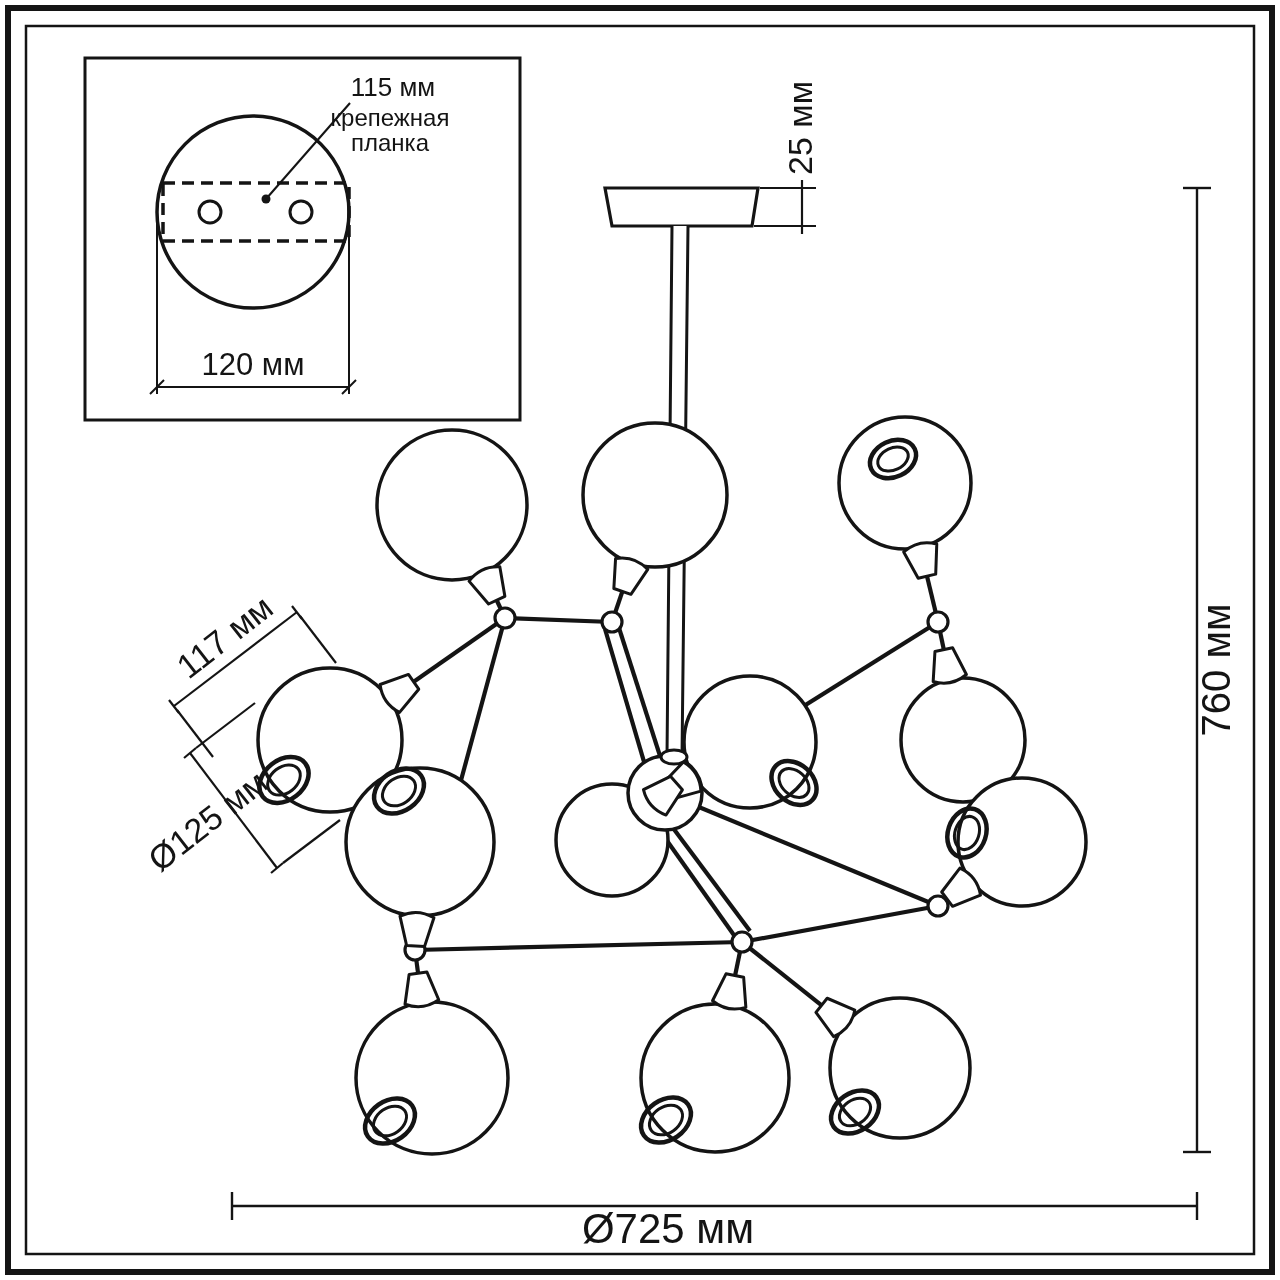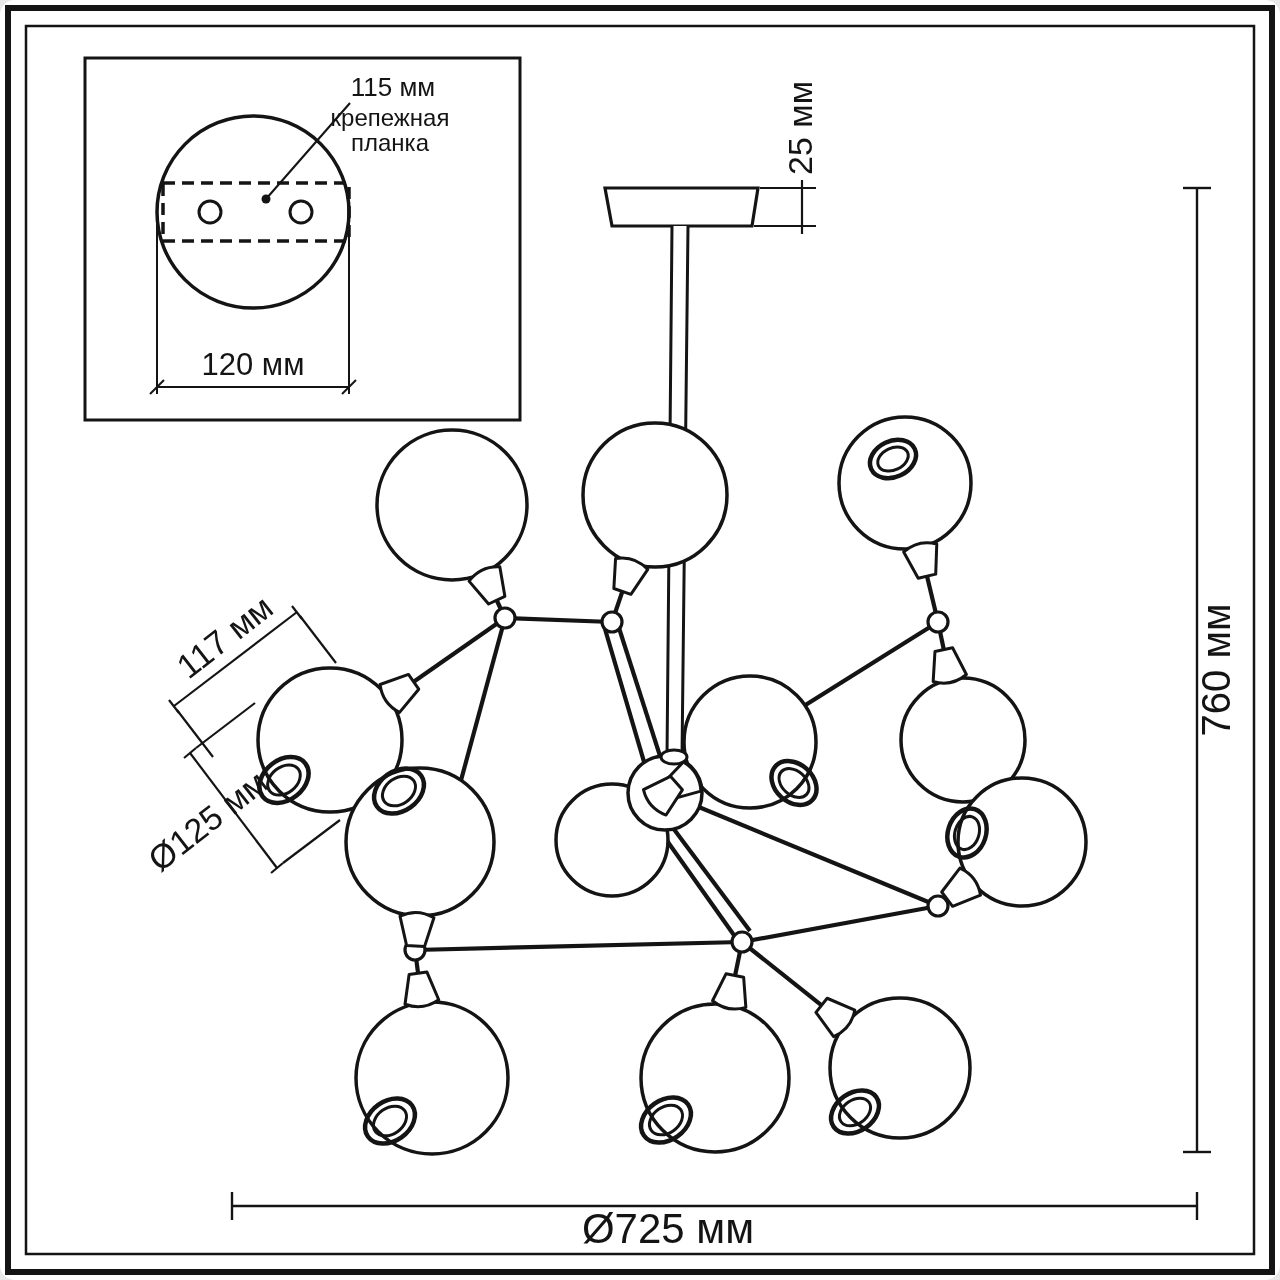--- a/index.html
+++ b/index.html
@@ -1,19 +1,18 @@
 <!DOCTYPE html>
 <html><head>
 <meta charset="utf-8">
 <style>
   html,body{margin:0;padding:0;background:#e8e8e8;}
   .page{
     width:1280px;height:1280px;position:relative;background:#ffffff;
     font-family:"Liberation Sans", sans-serif;
-    border-radius:15px;
   }
   svg{display:block;}
   text{fill:#141414;}
   .t-sm{font-size:24px;}
   .t-md{font-size:26px;}
   .t-dim{font-size:31px;}
   .t-dim2{font-size:34px;}
   .t-big{font-size:40px;}
   .t-big2{font-size:42px;}
 </style>

